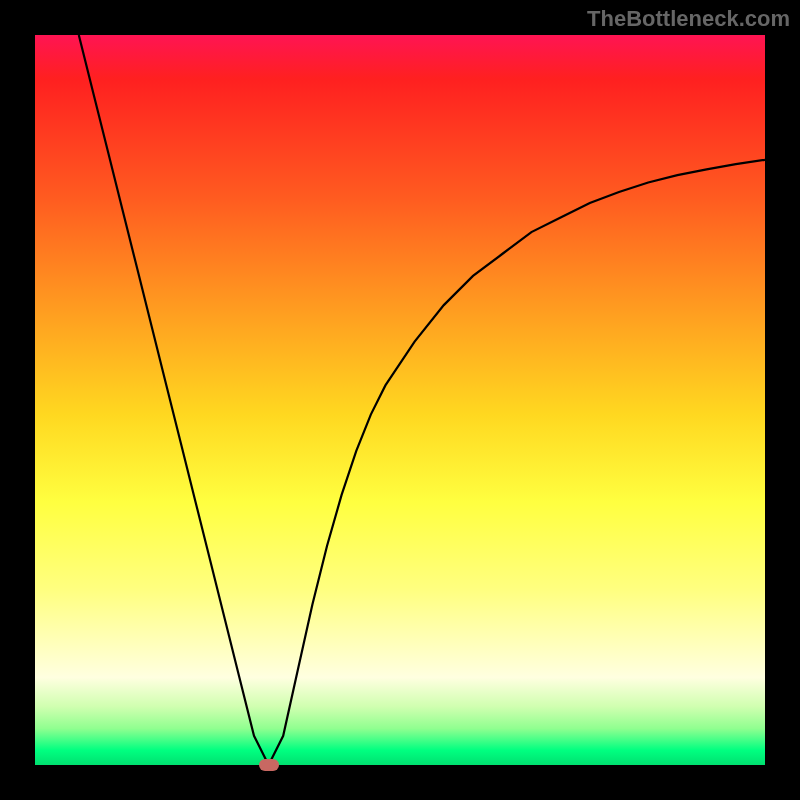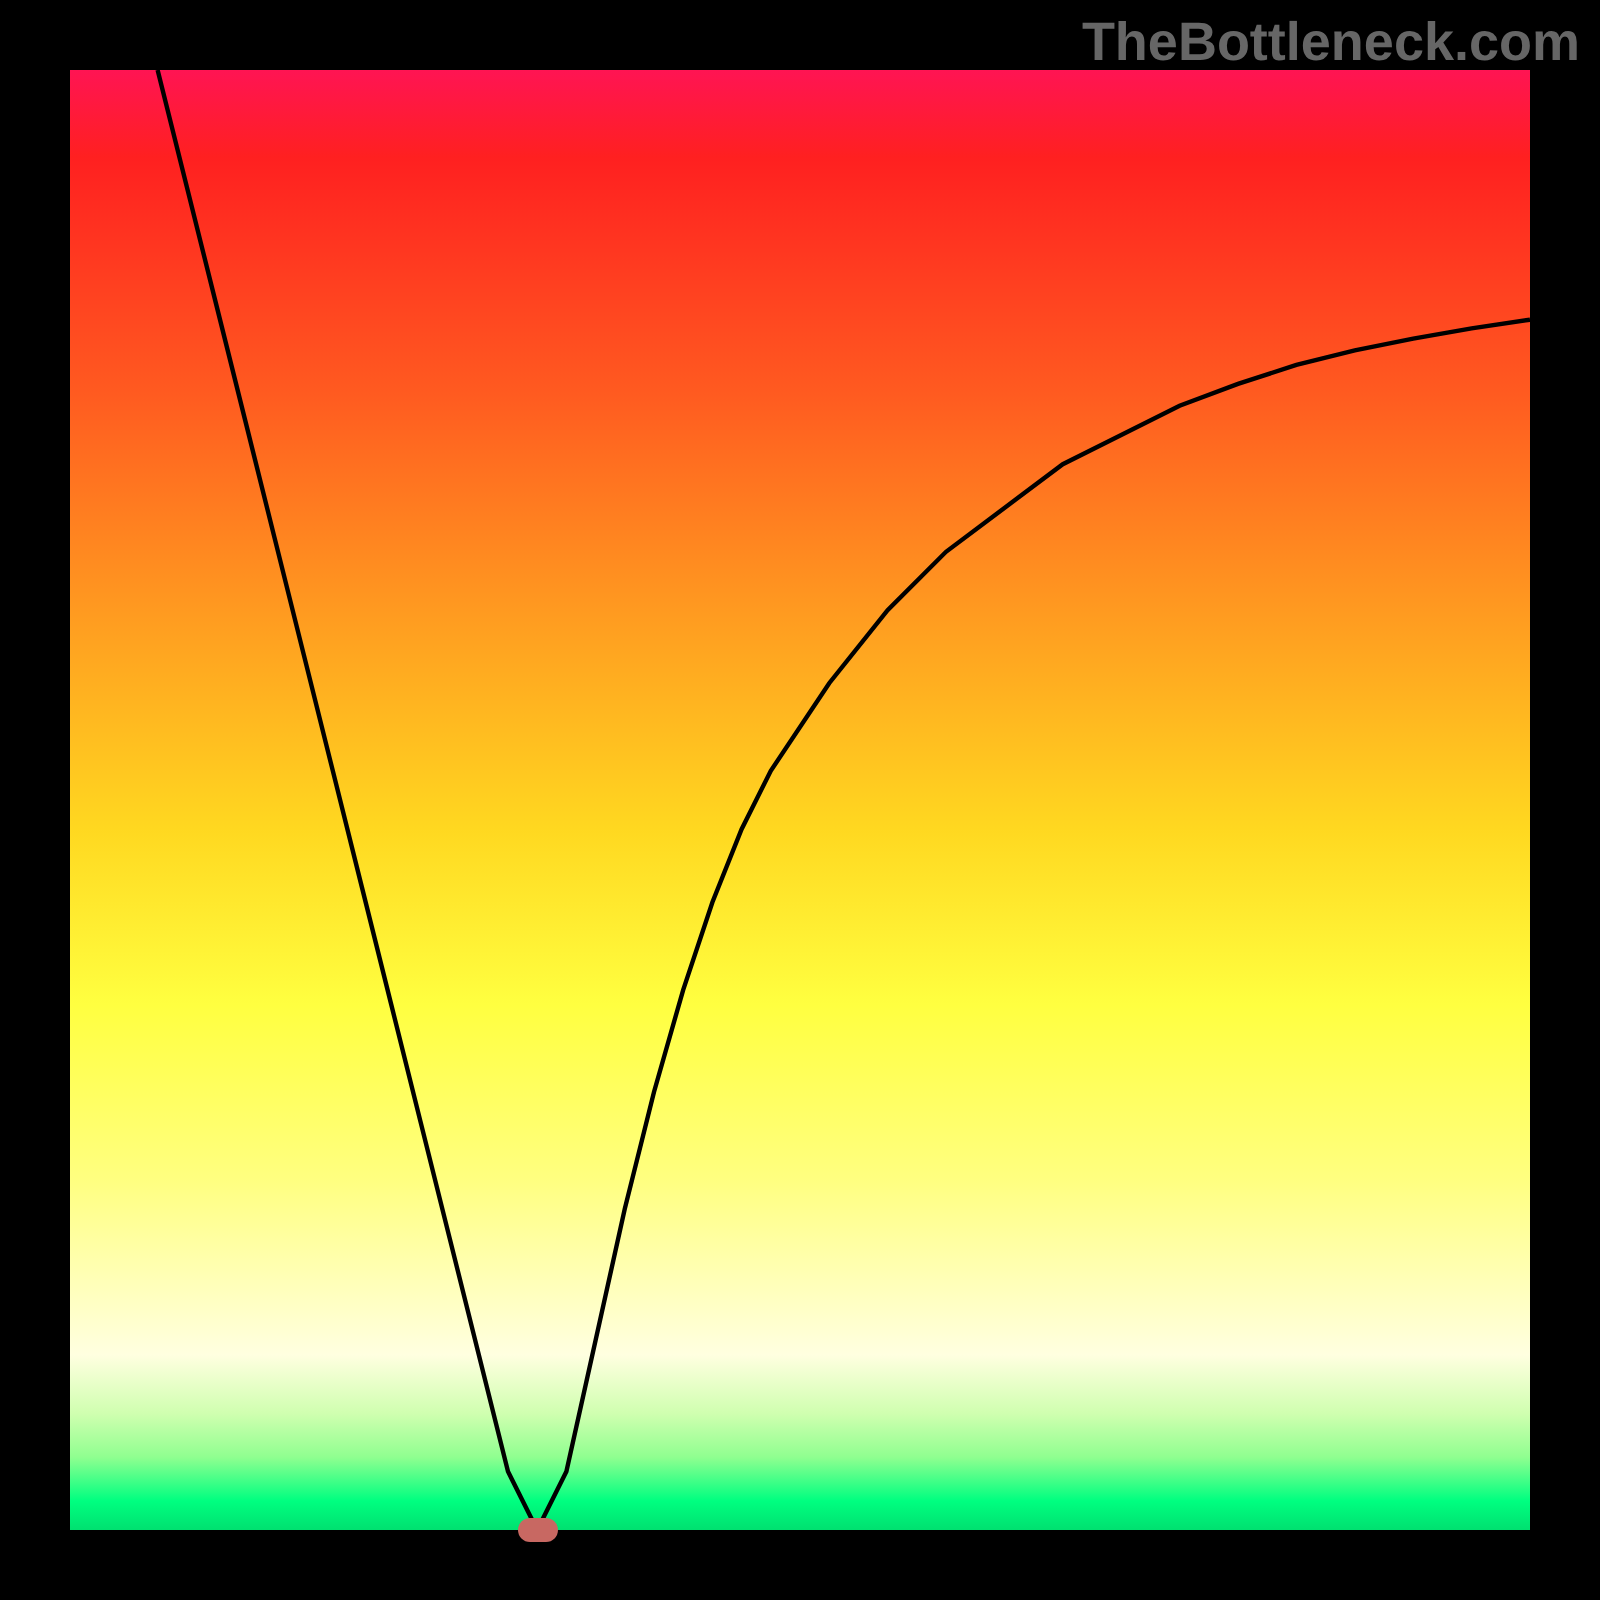--- a/index.html
+++ b/index.html
@@ -37,21 +37,21 @@
       #90ff90 95%,
       #00ff80 98%,
       #00e070 100%
     );
   }
   .watermark {
     position: absolute;
     top: 6px;
     right: 10px;
     color: #666;
-    font-size: 27px;
+    font-size: 22px;
     font-weight: bold;
     z-index: 10;
     text-align: center;
   }
   svg.curve {
     position: absolute;
     left: 0;
     top: 0;
     width: 730px;
     height: 730px;

